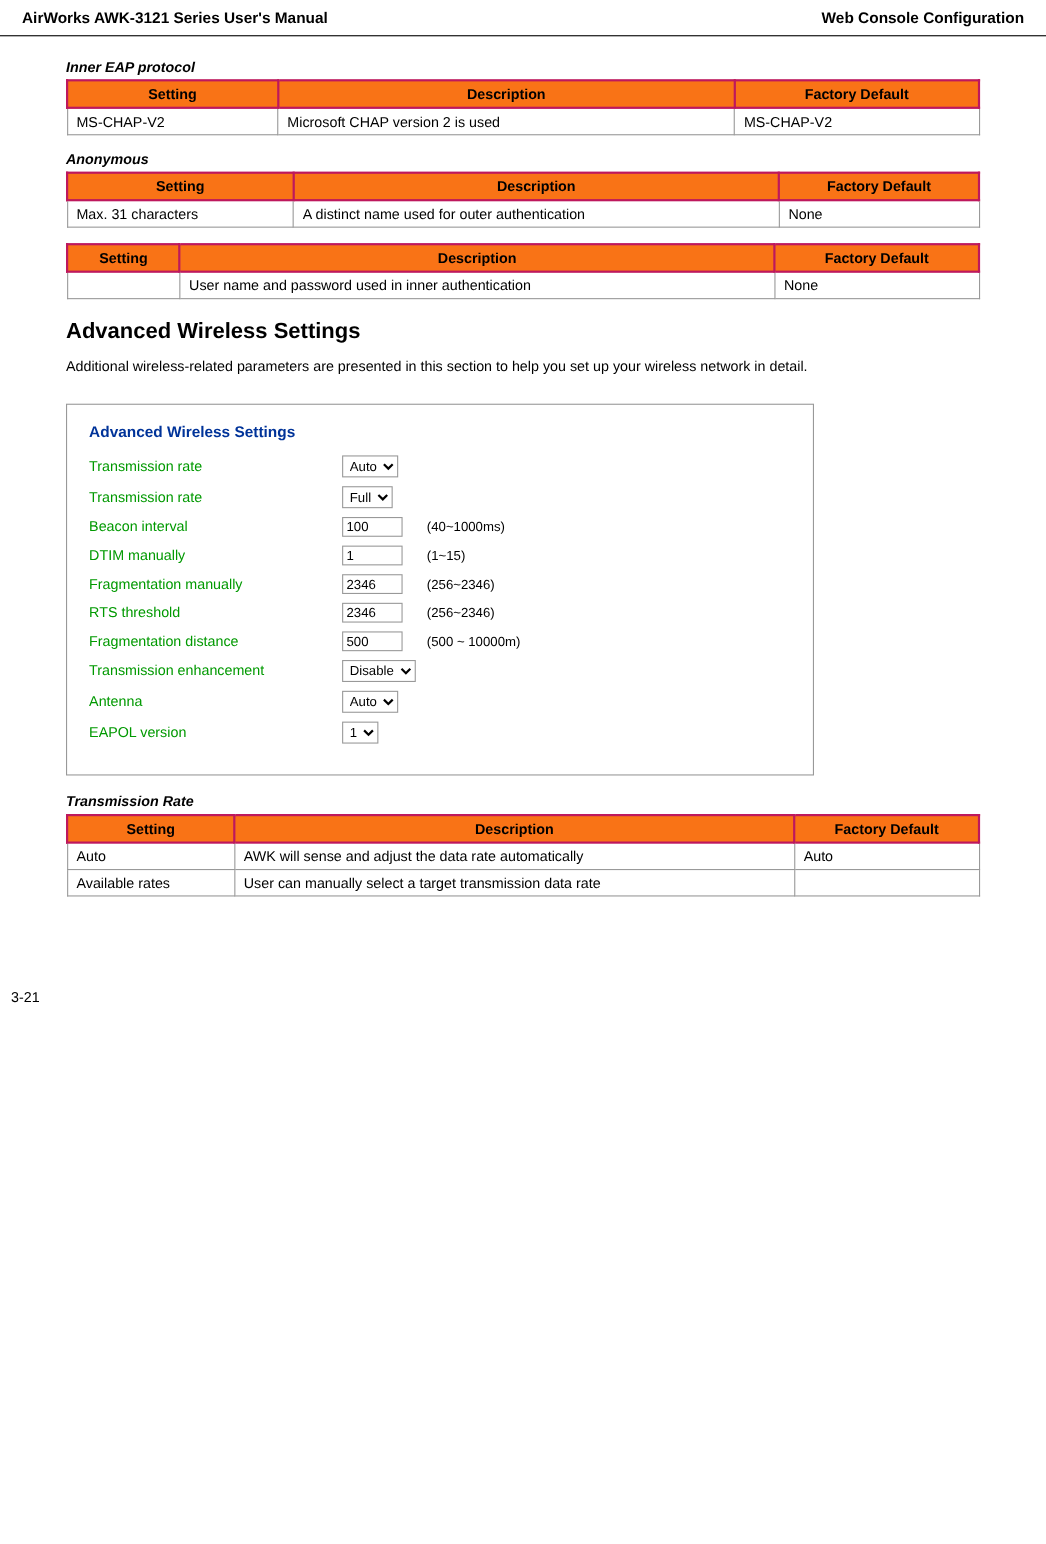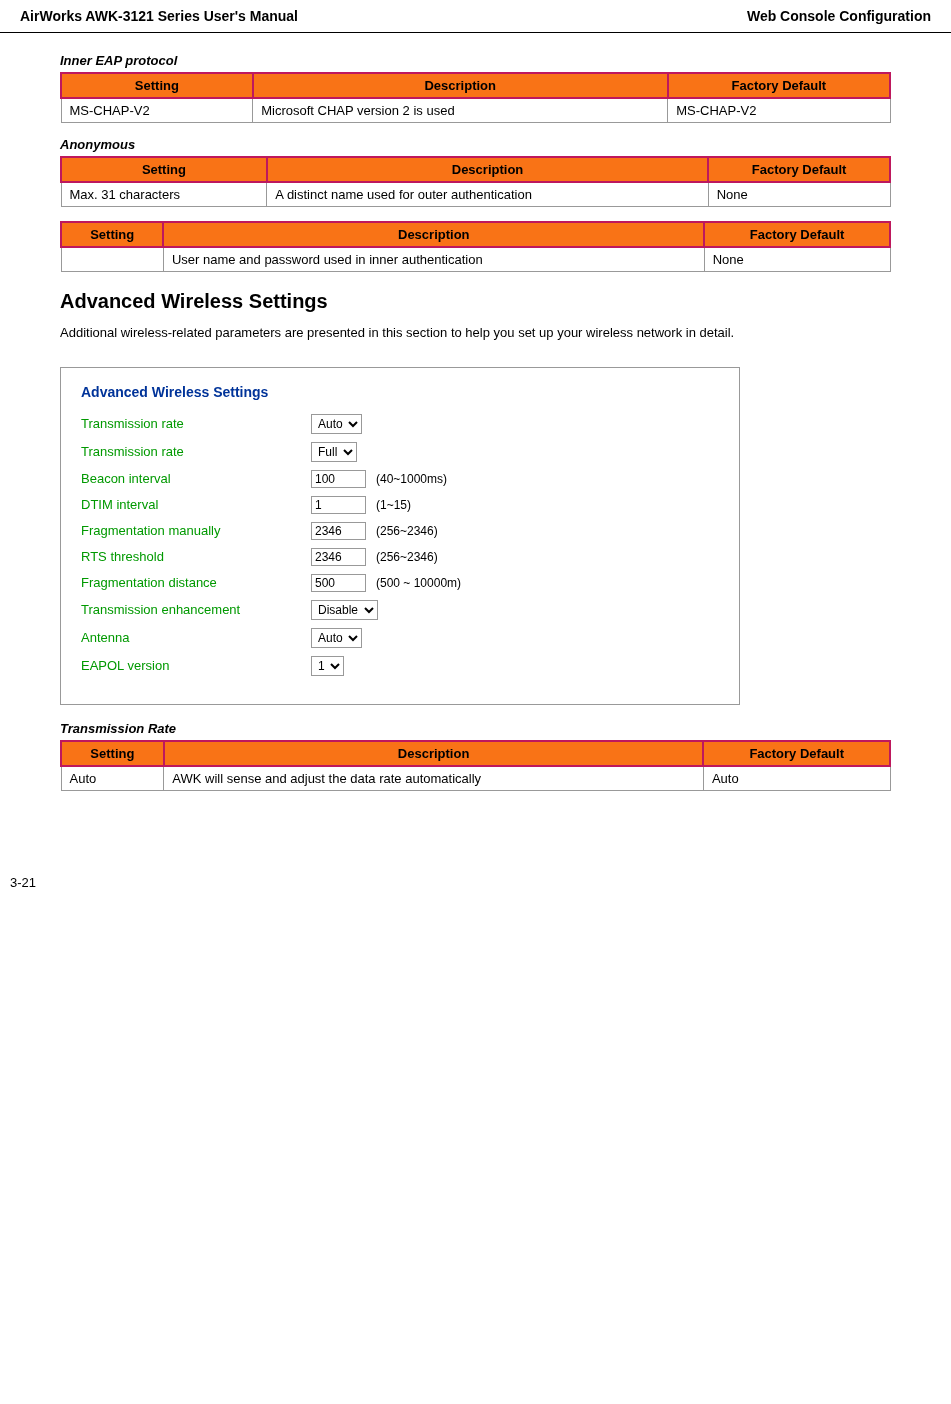--- a/index.html
+++ b/index.html
@@ -82,21 +82,21 @@
       flex-shrink: 0;
     }
     .field-control {
       display: flex;
       align-items: center;
       gap: 6px;
     }
     .field-hint {
       font-size: 12px;
       color: #000;
-      margin-left: 4px;
+      margin-left: 16px;
       text-align: center;
     }
     select.inline-select {
       font-size: 12px;
       padding: 1px 2px;
       border: 1px solid #999;
       background: #fff;
     }
     input.inline-input {
       font-size: 12px;
@@ -212,21 +212,21 @@
 
     <div class="field-row">
       <span class="field-label">Beacon interval</span>
       <div class="field-control">
         <input class="inline-input" type="text" value="100" style="">
         <span class="field-hint">(40~1000ms)</span>
       </div>
     </div>
 
     <div class="field-row">
-      <span class="field-label">DTIM interval</span>
+      <span class="field-label">DTIM manually</span>
       <div class="field-control">
         <input class="inline-input" type="text" value="1" style="">
         <span class="field-hint">(1~15)</span>
       </div>
     </div>
 
     <div class="field-row">
       <span class="field-label">Fragmentation manually</span>
       <div class="field-control">
         <input class="inline-input" type="text" value="2346" style="">
@@ -290,20 +290,25 @@
           <th>Description</th>
           <th>Factory Default</th>
         </tr>
       </thead>
       <tbody>
         <tr>
           <td>Auto</td>
           <td>AWK will sense and adjust the data rate automatically</td>
           <td>Auto</td>
         </tr>
+        <tr>
+          <td>Available rates</td>
+          <td>User can manually select a target transmission data rate</td>
+          <td></td>
+        </tr>
       </tbody>
     </table>
   </div>
 
 </div>
 
 <div class="page-footer">
   <span>3-21</span>
 </div>
 

